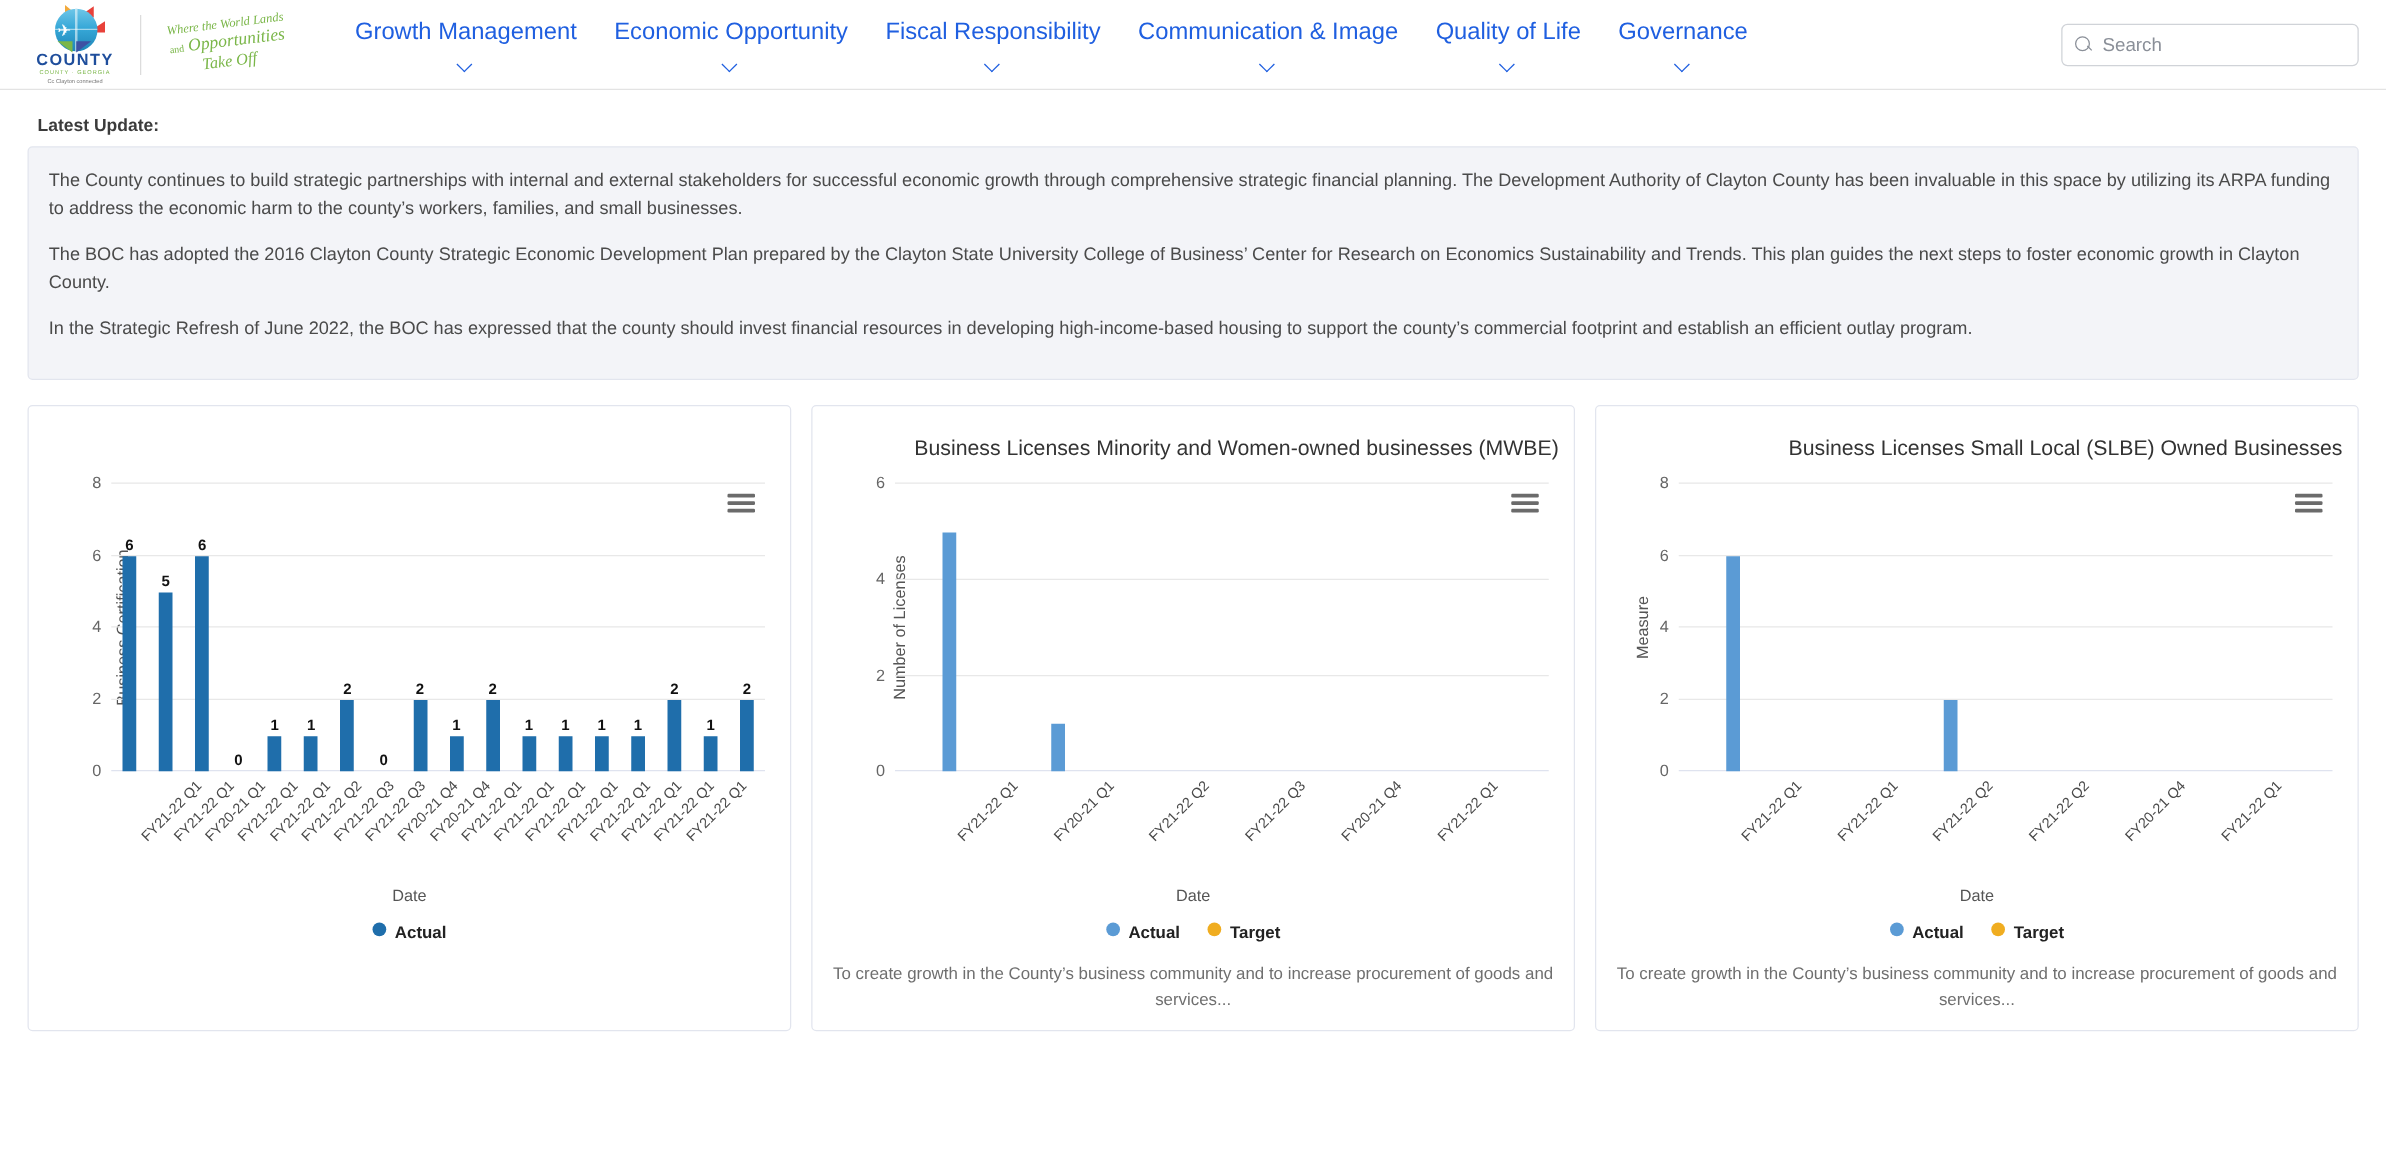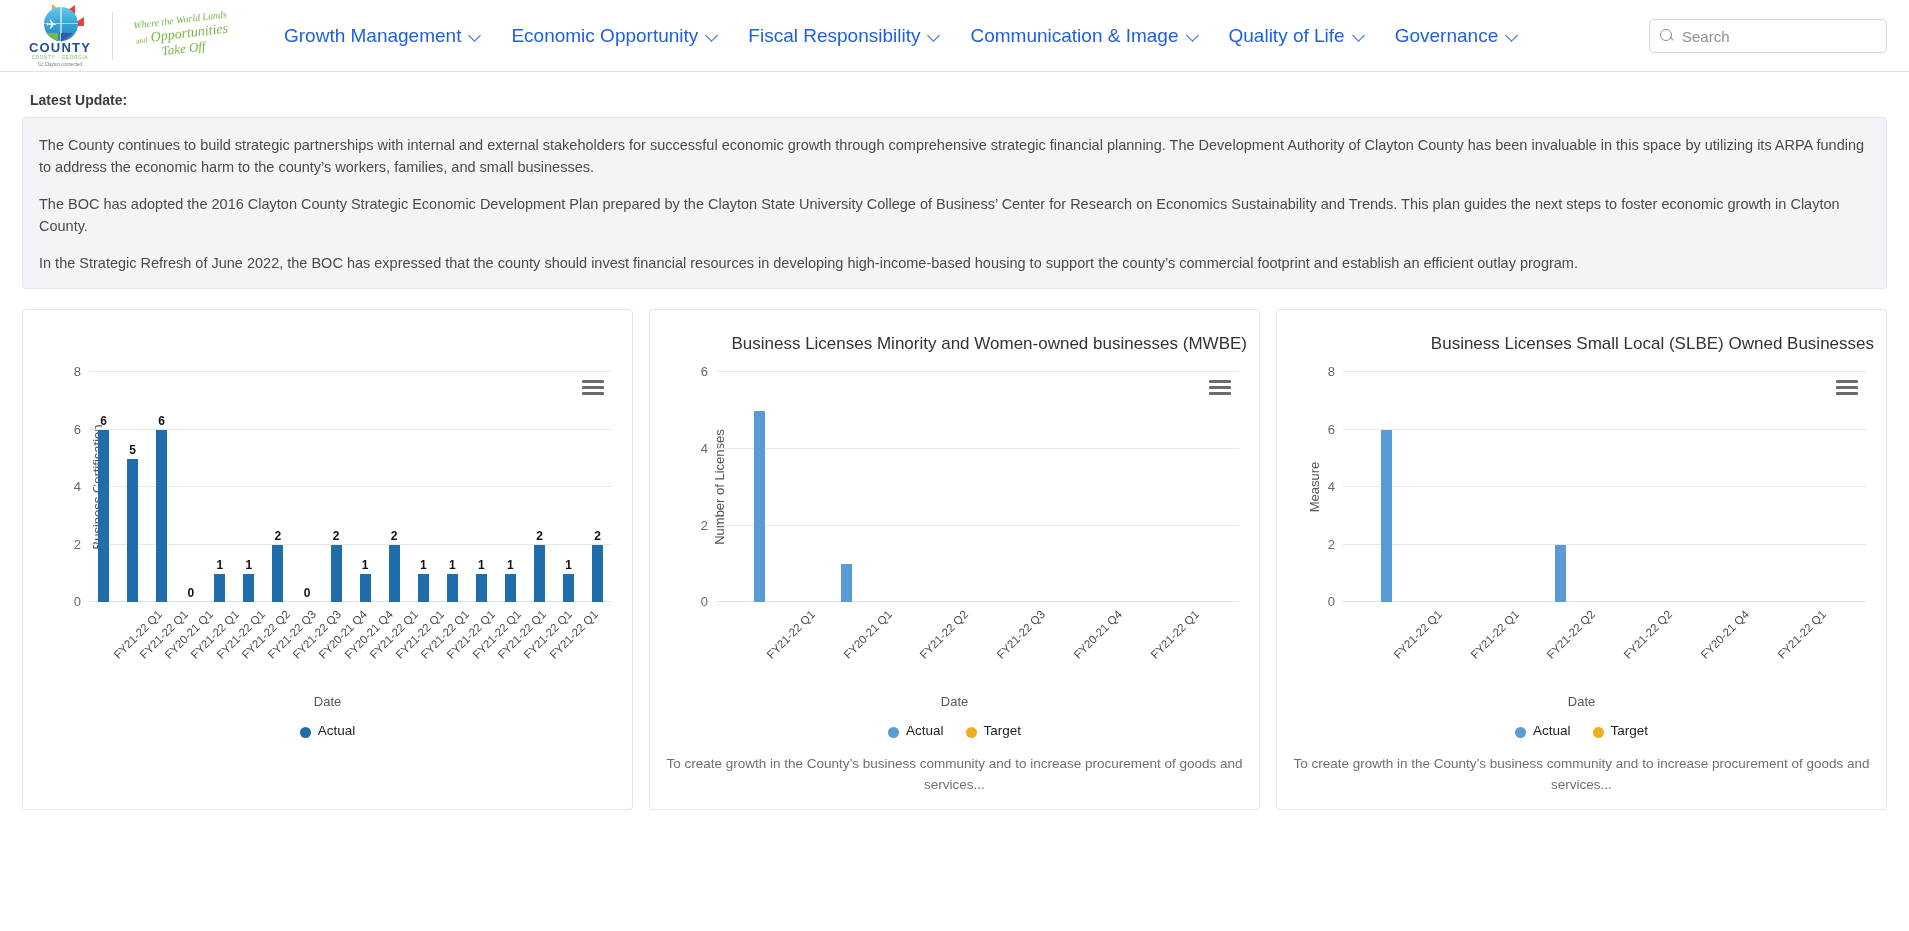--- a/index.html
+++ b/index.html
@@ -72,21 +72,21 @@
   }
   .tagline .l1 { font-size: 10px; }
   .tagline .l2 { font-size: 14px; }
   .tagline .l3 { font-size: 13px; }
   .tagline .sm { font-size: 8px; font-style: normal; }
 
   .nav { display: flex; align-items: center; margin-left: 34px; gap: 0px; }
   .nav-item {
     display: flex; align-items: center; gap: 9px;
     color: #1f5fe0; font-size: 19px;
-    padding: 6px 15px; cursor: pointer; white-space: nowrap;
+    padding: 6px 15px; cursor: pointer; white-space: nowrap; flex-direction: column;
   }
   .chev { display:inline-block; width: 11px; height: 11px; position: relative; }
   .chev:before {
     content:""; position:absolute; left:0; top:1px;
     width: 8px; height: 8px;
     border-right: 1.6px solid #1f5fe0; border-bottom: 1.6px solid #1f5fe0;
     transform: rotate(45deg);
   }
 
   .search-box {
@@ -109,21 +109,21 @@
     border: none; outline: none; font-size: 15px; color: #555;
     font-family: "Liberation Sans", sans-serif; width: 100%; background: transparent;
   }
   .search-input::placeholder { color: #8a8f98; }
 
   
   .content { padding: 14px 22px 0 22px; }
   .update-label { font-size: 14px; font-weight: bold; color: #3b3b3b; margin: 6px 0 9px 8px; }
   .update-box {
     background: #f3f4f8; border: 1px solid #e2e5ee; border-radius: 4px;
-    padding: 16px 16px 14px 16px;
+    padding: 16px 16px 29px 16px;
   }
   .update-box p {
     margin: 0 0 14px 0; font-size: 14.5px; line-height: 1.55; color: #4a4a4a;
   }
   .update-box p:last-child { margin-bottom: 0; }
 
   
   .cards { display: flex; gap: 16px; padding: 20px 22px 22px 22px; align-items: stretch; }
   .card {
     flex: 1 1 0; background: #fff;
@@ -161,21 +161,21 @@
   .bar-label { font-size: 12px; font-weight: bold; color: #111; margin-bottom: 2px; }
   .xlabels { position: absolute; left: 54px; right: 8px; top: 100%; height: 86px; display: flex; }
   .xlab-slot { flex: 1 1 0; position: relative; }
   .xlab {
     position: absolute; top: 6px; right: 50%;
     transform-origin: right top; transform: rotate(-45deg);
     font-size: 11.5px; color: #4a4a4a; white-space: nowrap;
   }
   .x-axis-title { text-align: center; font-size: 13px; color: #555; margin-top: 92px; }
   .legend { display: flex; justify-content: center; gap: 22px; margin-top: 14px; }
-  .legend-item { display: flex; align-items: flex-end; gap: 7px; font-size: 13.5px; font-weight: normal; color: #222; cursor: pointer; }
+  .legend-item { display: flex; align-items: flex-start; gap: 7px; font-size: 13.5px; font-weight: bold; color: #222; cursor: pointer; }
   .dot { width: 11px; height: 11px; border-radius: 50%; }
   .card-desc {
     text-align: center; font-size: 13.5px; color: #6f6f6f;
     margin-top: auto; padding-top: 16px; line-height: 1.5;
   }
 </style>
 </head>
 <body>
 
 <div class="header">

